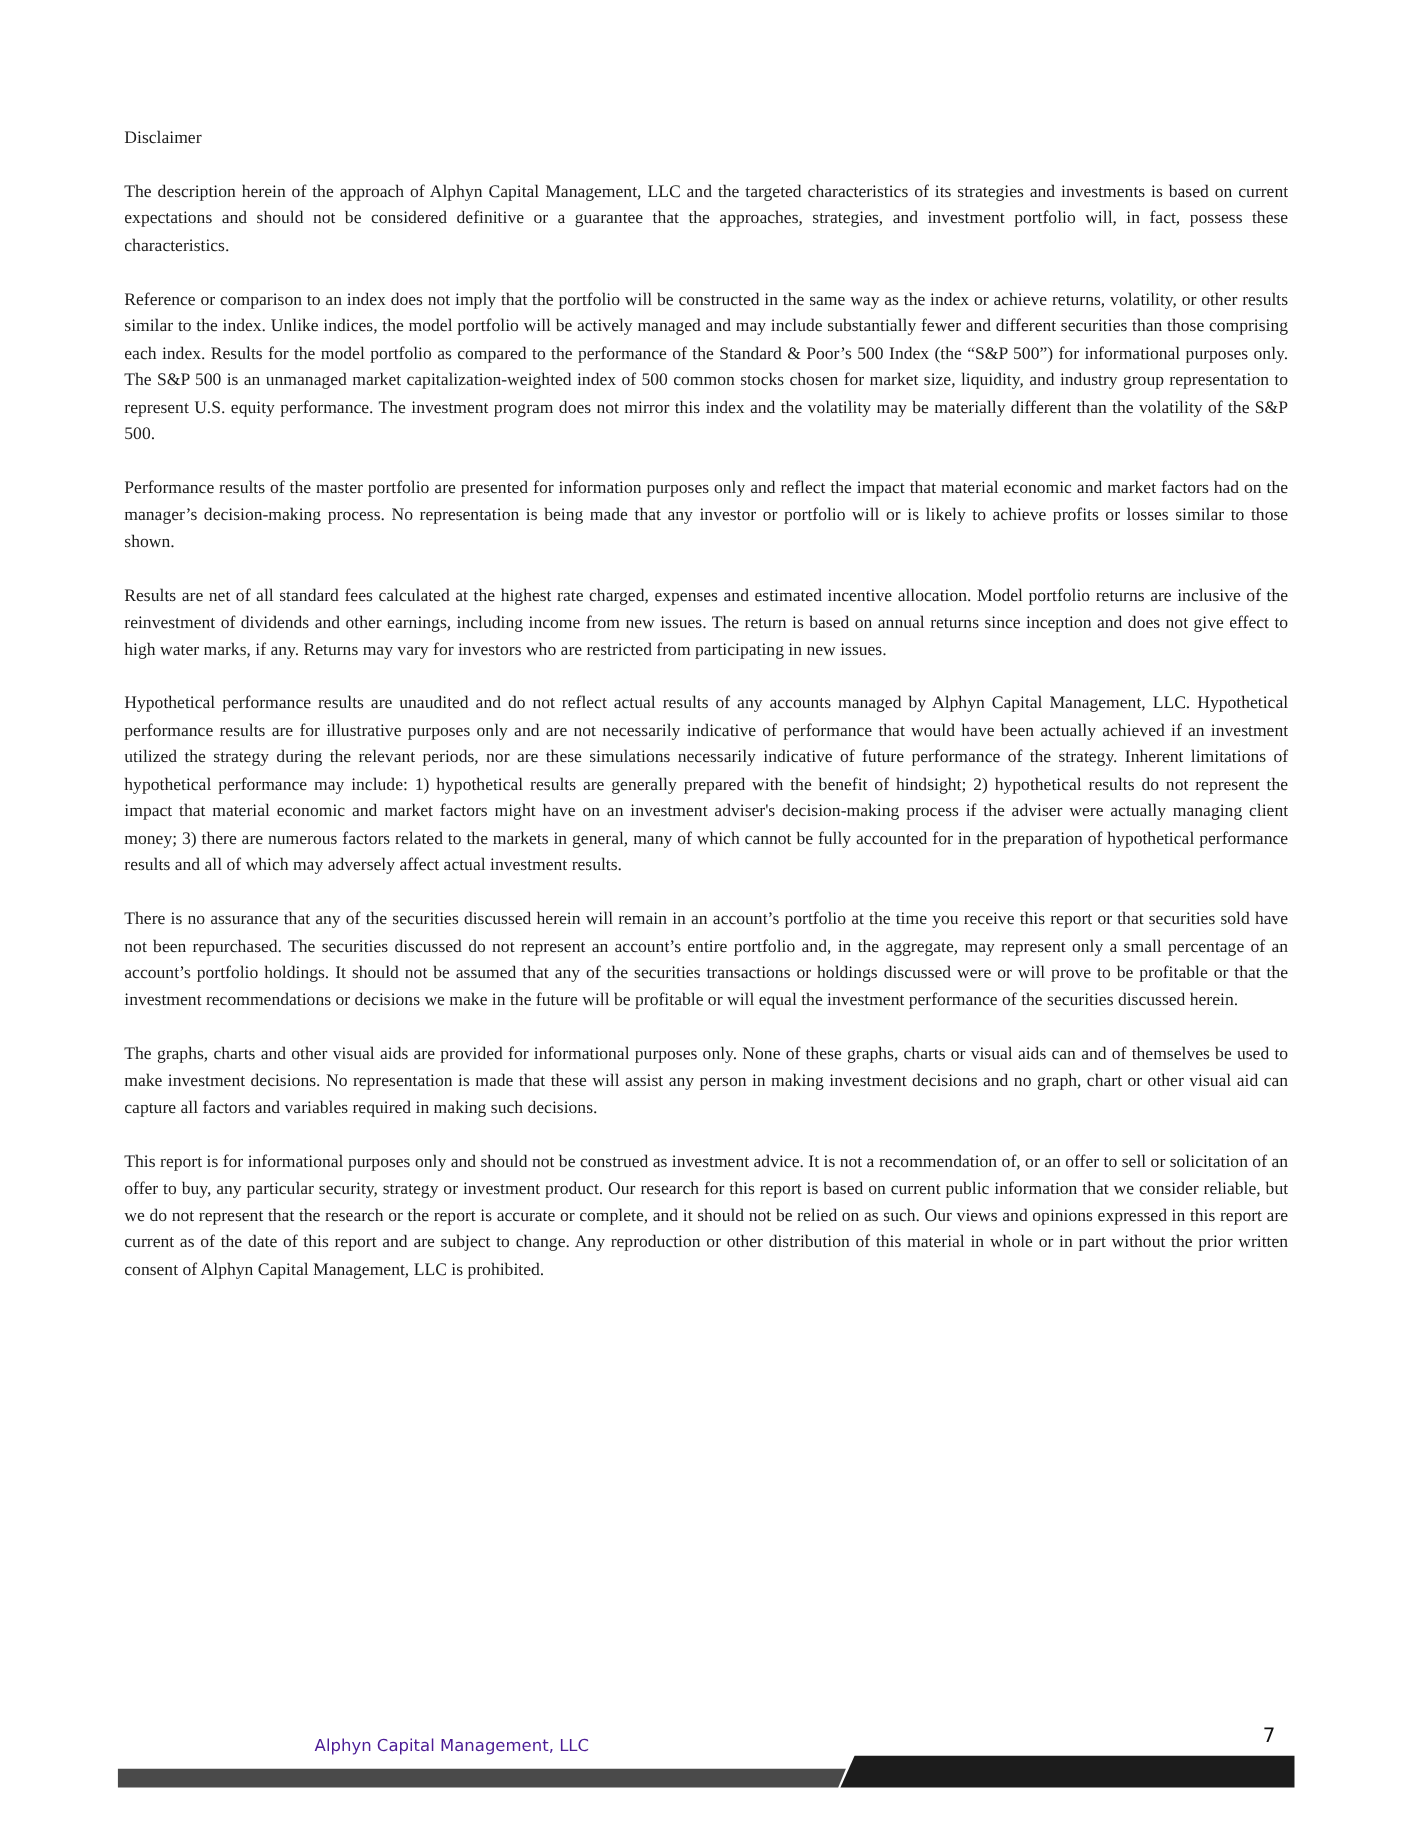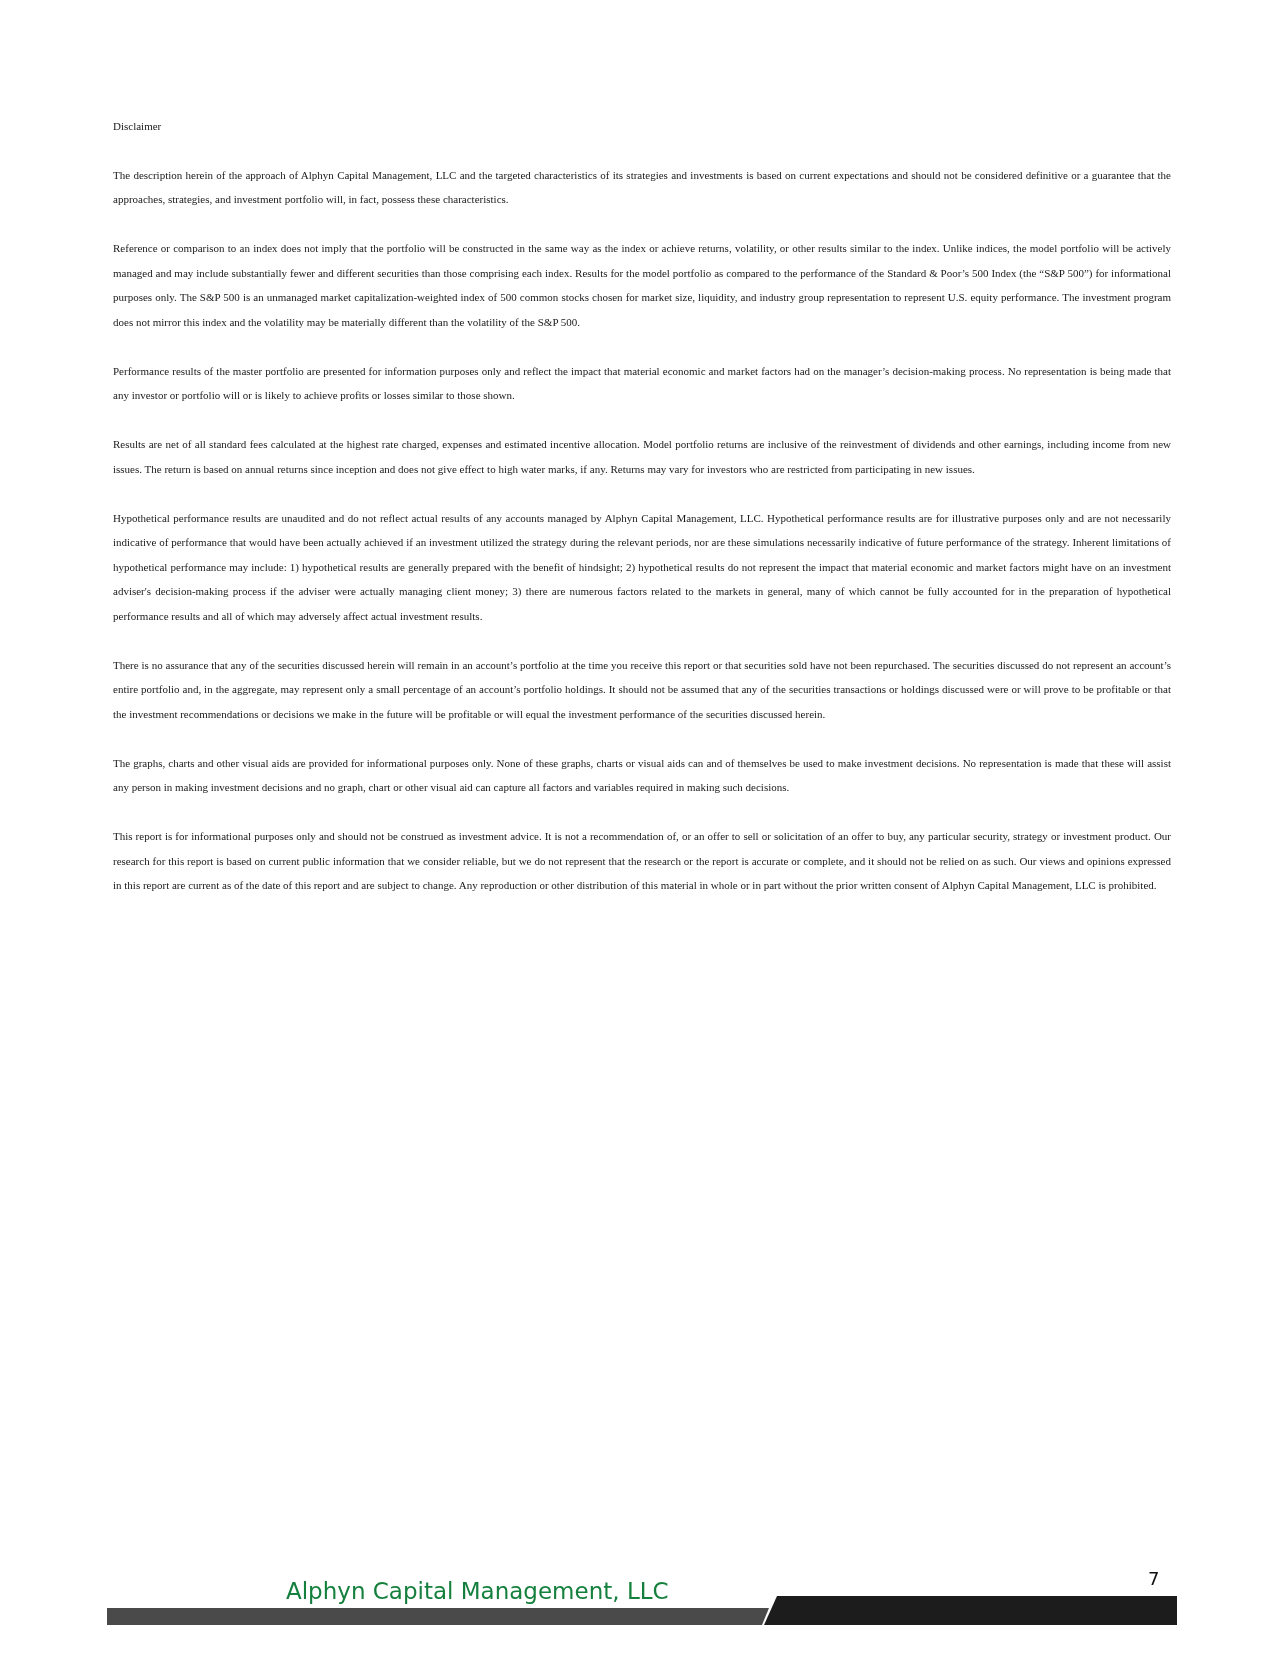--- a/index.html
+++ b/index.html
@@ -1,27 +1,27 @@
 <!DOCTYPE html>
 <html><head>
 <meta charset="utf-8">
 <style>
   html, body { margin: 0; padding: 0; background: #ffffff; }
   body { width: 1280px; height: 1656px; position: relative; overflow: hidden; }
   .page {
     position: absolute; left: 113px; top: 114px; width: 1058px;
     font-family: "Liberation Serif", "DejaVu Serif", serif;
-    font-size: 11px; line-height: 24.5px; color: #1a1a1a;
+    font-size: 16px; line-height: 24.5px; color: #1a1a1a;
   }
   .heading { margin: 0 0 24px 0; }
   .para { margin: 0 0 24.5px 0; text-align: justify; }
   .footer-name {
     position: absolute; left: 286px; top: 1578px;
     font-family: "DejaVu Sans", "Liberation Sans", sans-serif;
-    font-size: 23px; color: #15803d;
+    font-size: 15px; color: #4c1d95;
   }
   .page-num {
     position: absolute; left: 1148px; top: 1568px;
     font-family: "DejaVu Sans", "Liberation Sans", sans-serif;
     font-size: 18px; color: #111;
   }
   .footer-bars { position: absolute; left: 107px; top: 1596px; width: 1070px; height: 32px; }
 </style>
 </head>
 <body>

